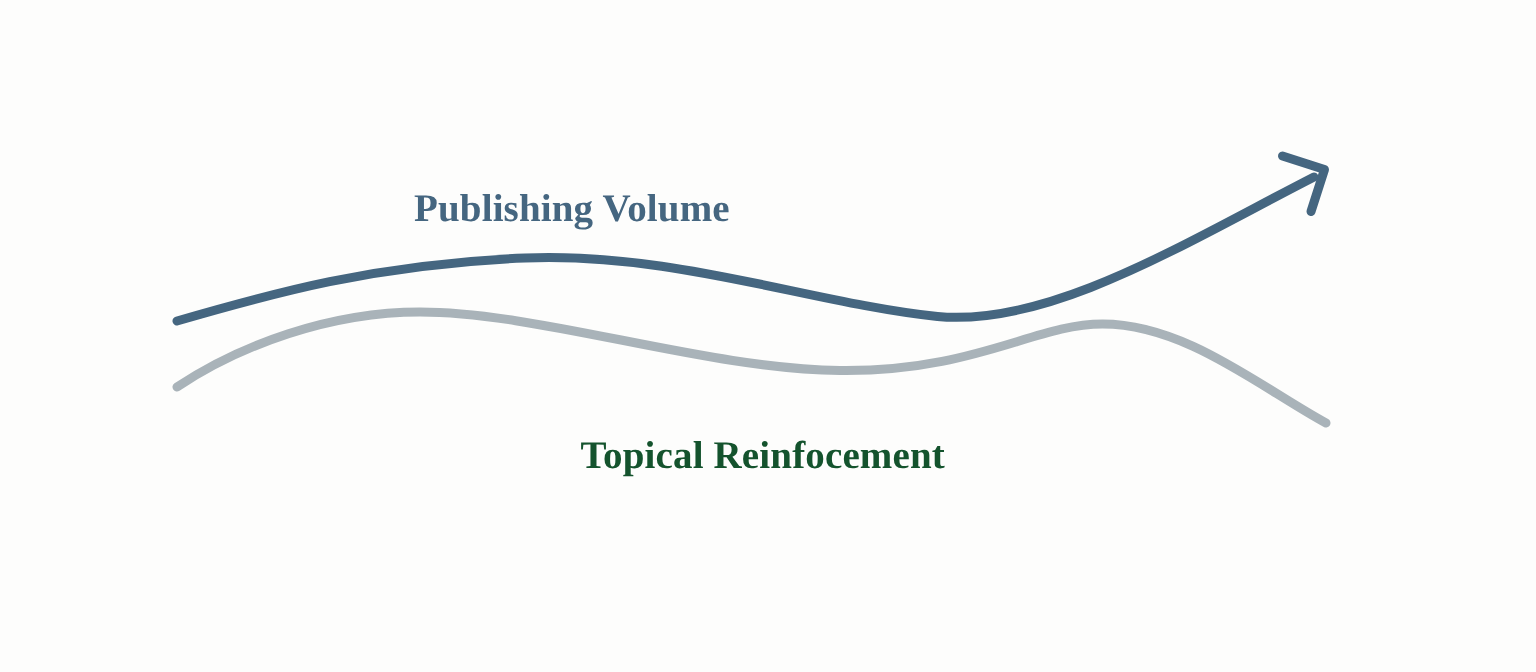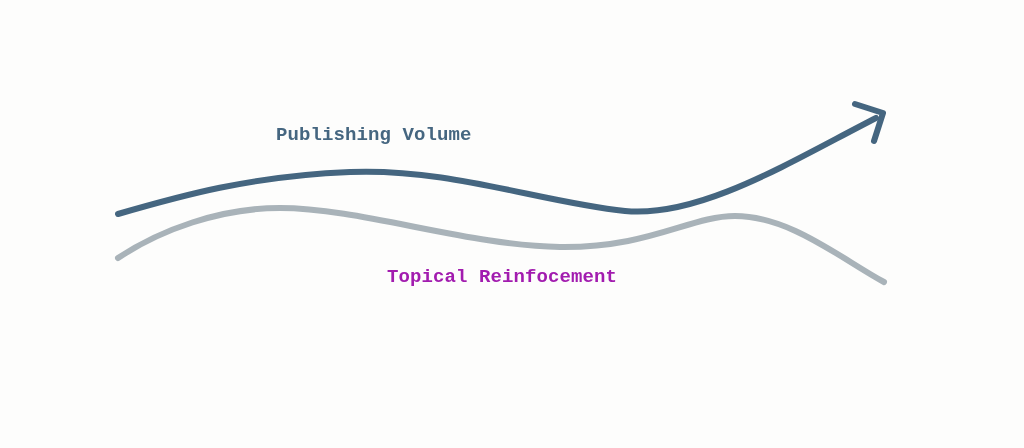--- a/index.html
+++ b/index.html
@@ -24,36 +24,36 @@
     left: 0;
     top: 0;
     width: 1024px;
     height: 448px;
     display: block;
   }
   .curve-label {
     position: absolute;
     margin: 0;
     padding: 0;
-    font-family: Liberation Mono, monospace;
+    font-family: Liberation Serif, serif;
     font-weight: bold;
-    font-size: 19px;
+    font-size: 26px;
     letter-spacing: 0.1px;
     white-space: nowrap;
     line-height: 1;
   }
   #label-publishing-volume {
     left: 276px;
     top: 126px;
     color: #456680;
   }
   #label-topical-reinforcement {
     left: 387px;
-    top: 268px;
-    color: #a21caf;
+    top: 291px;
+    color: #14532d;
     text-align: right;
   }
 </style>
 </head>
 <body>
 
 <div id="diagram-canvas">
 
   <svg id="curves-svg" viewBox="0 0 1024 448" xmlns="http://www.w3.org/2000/svg">
 

